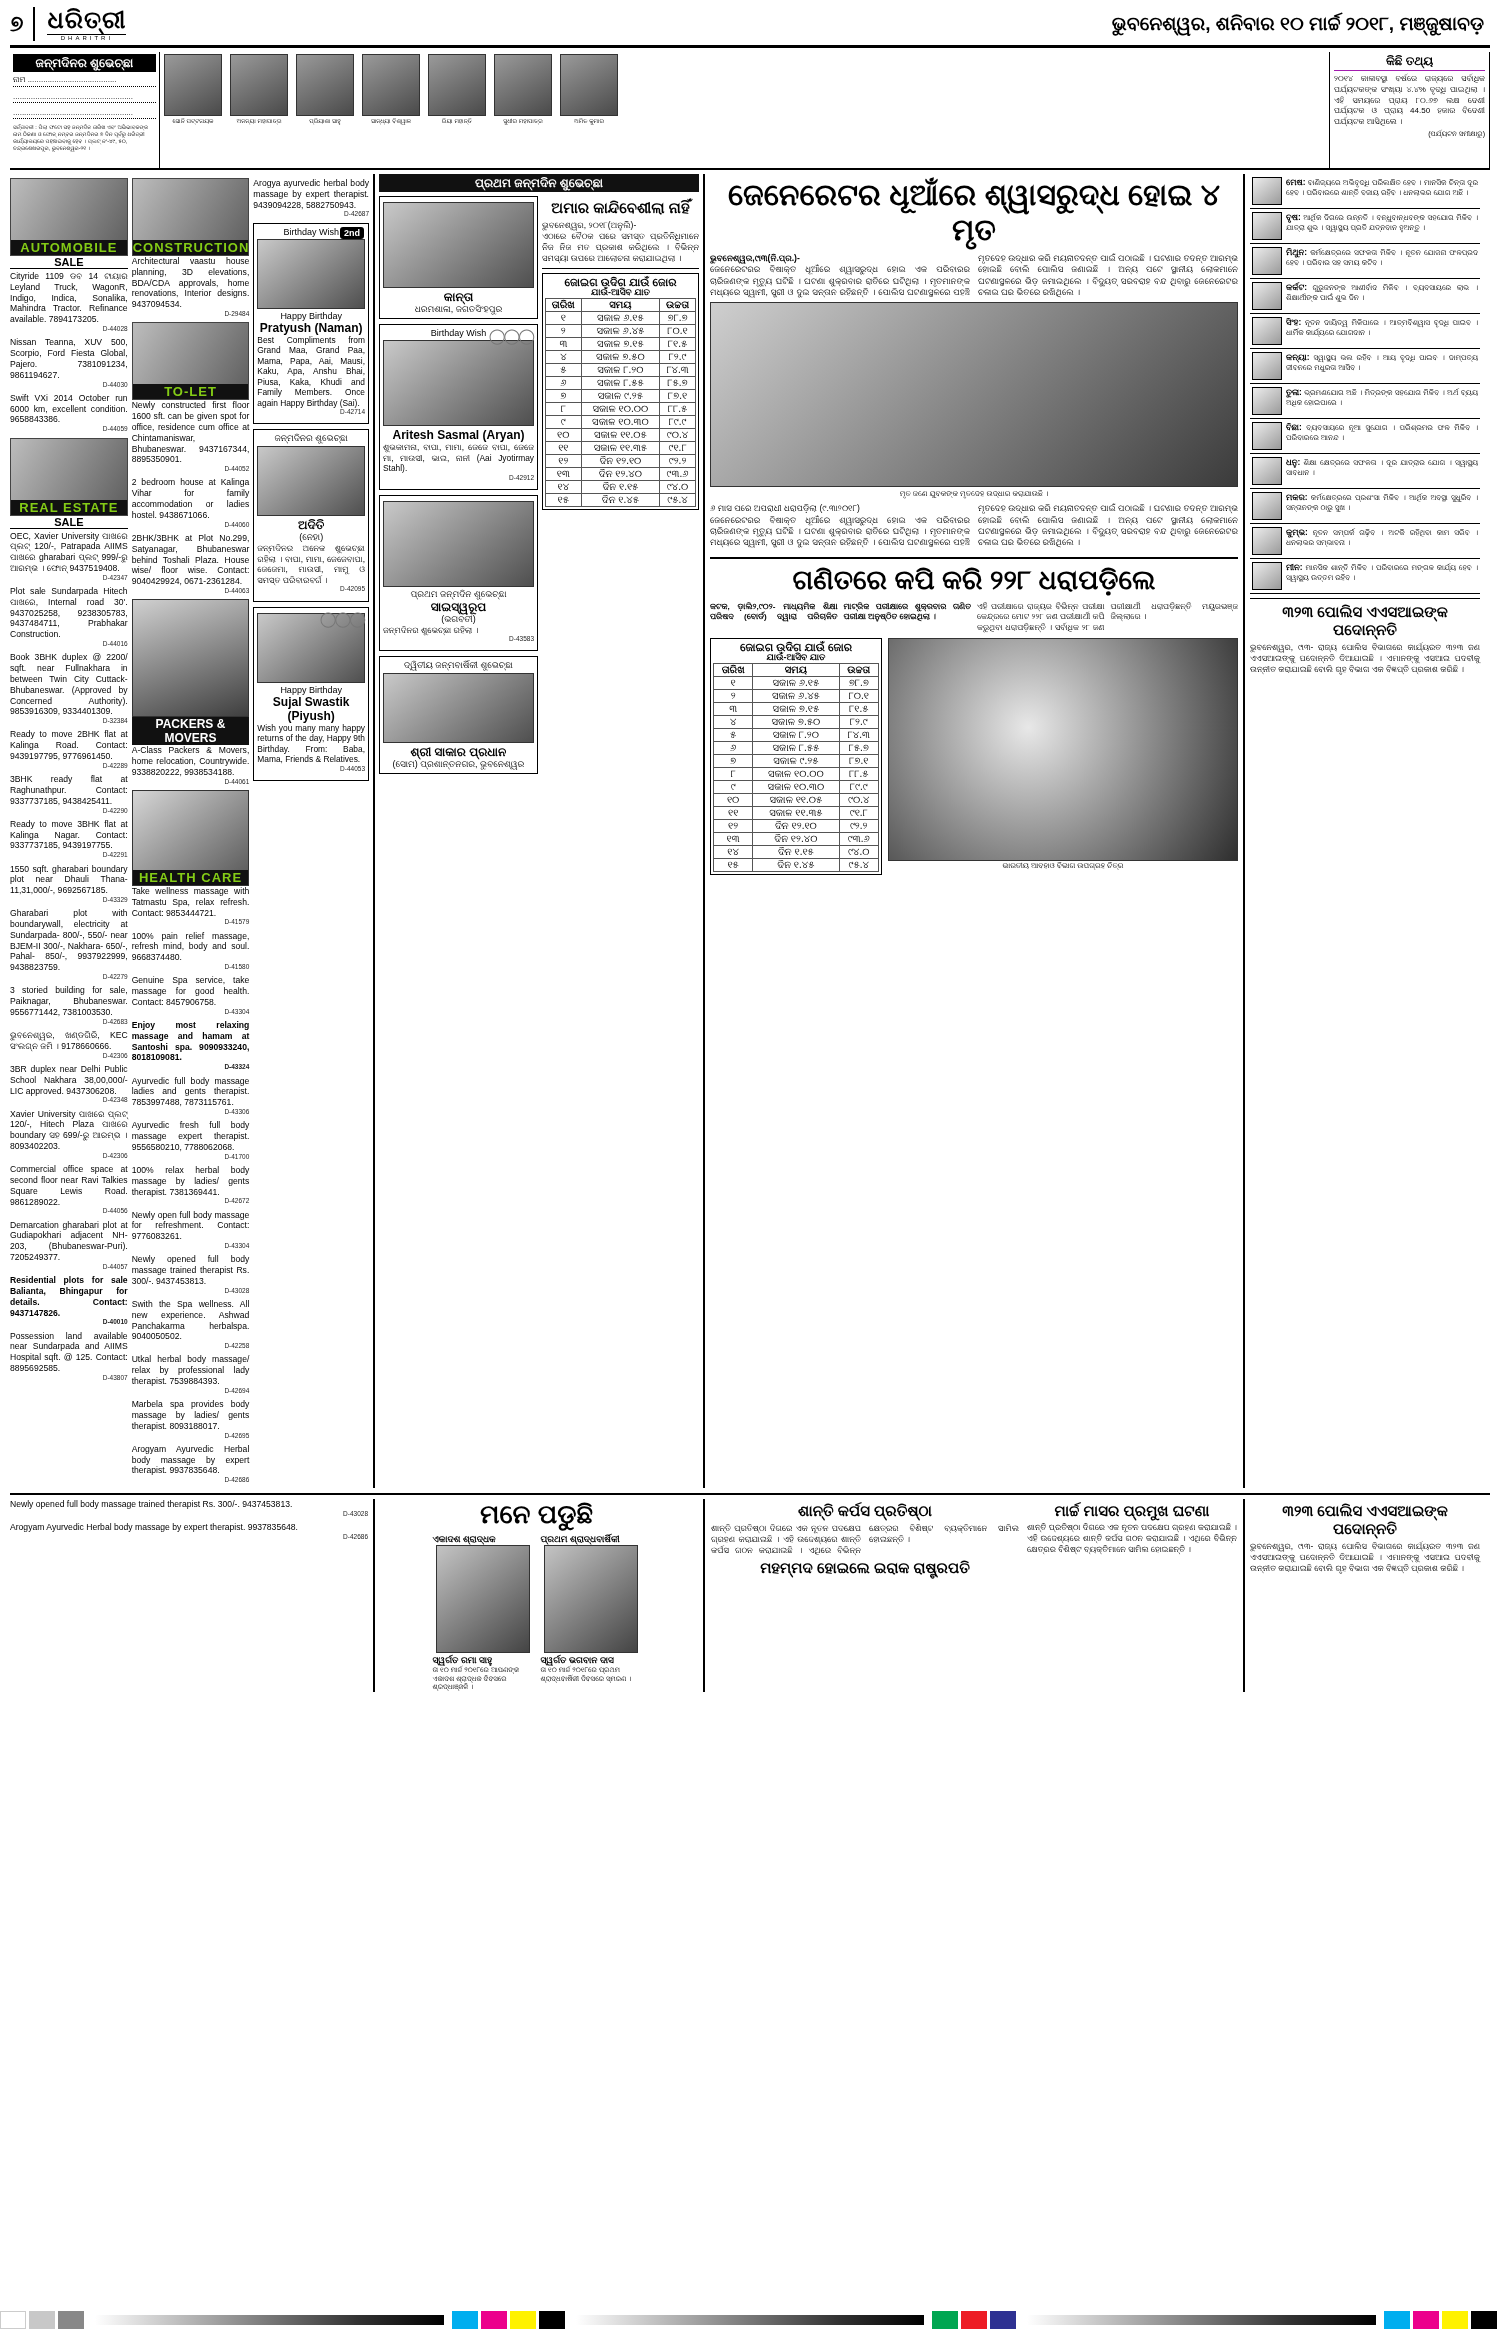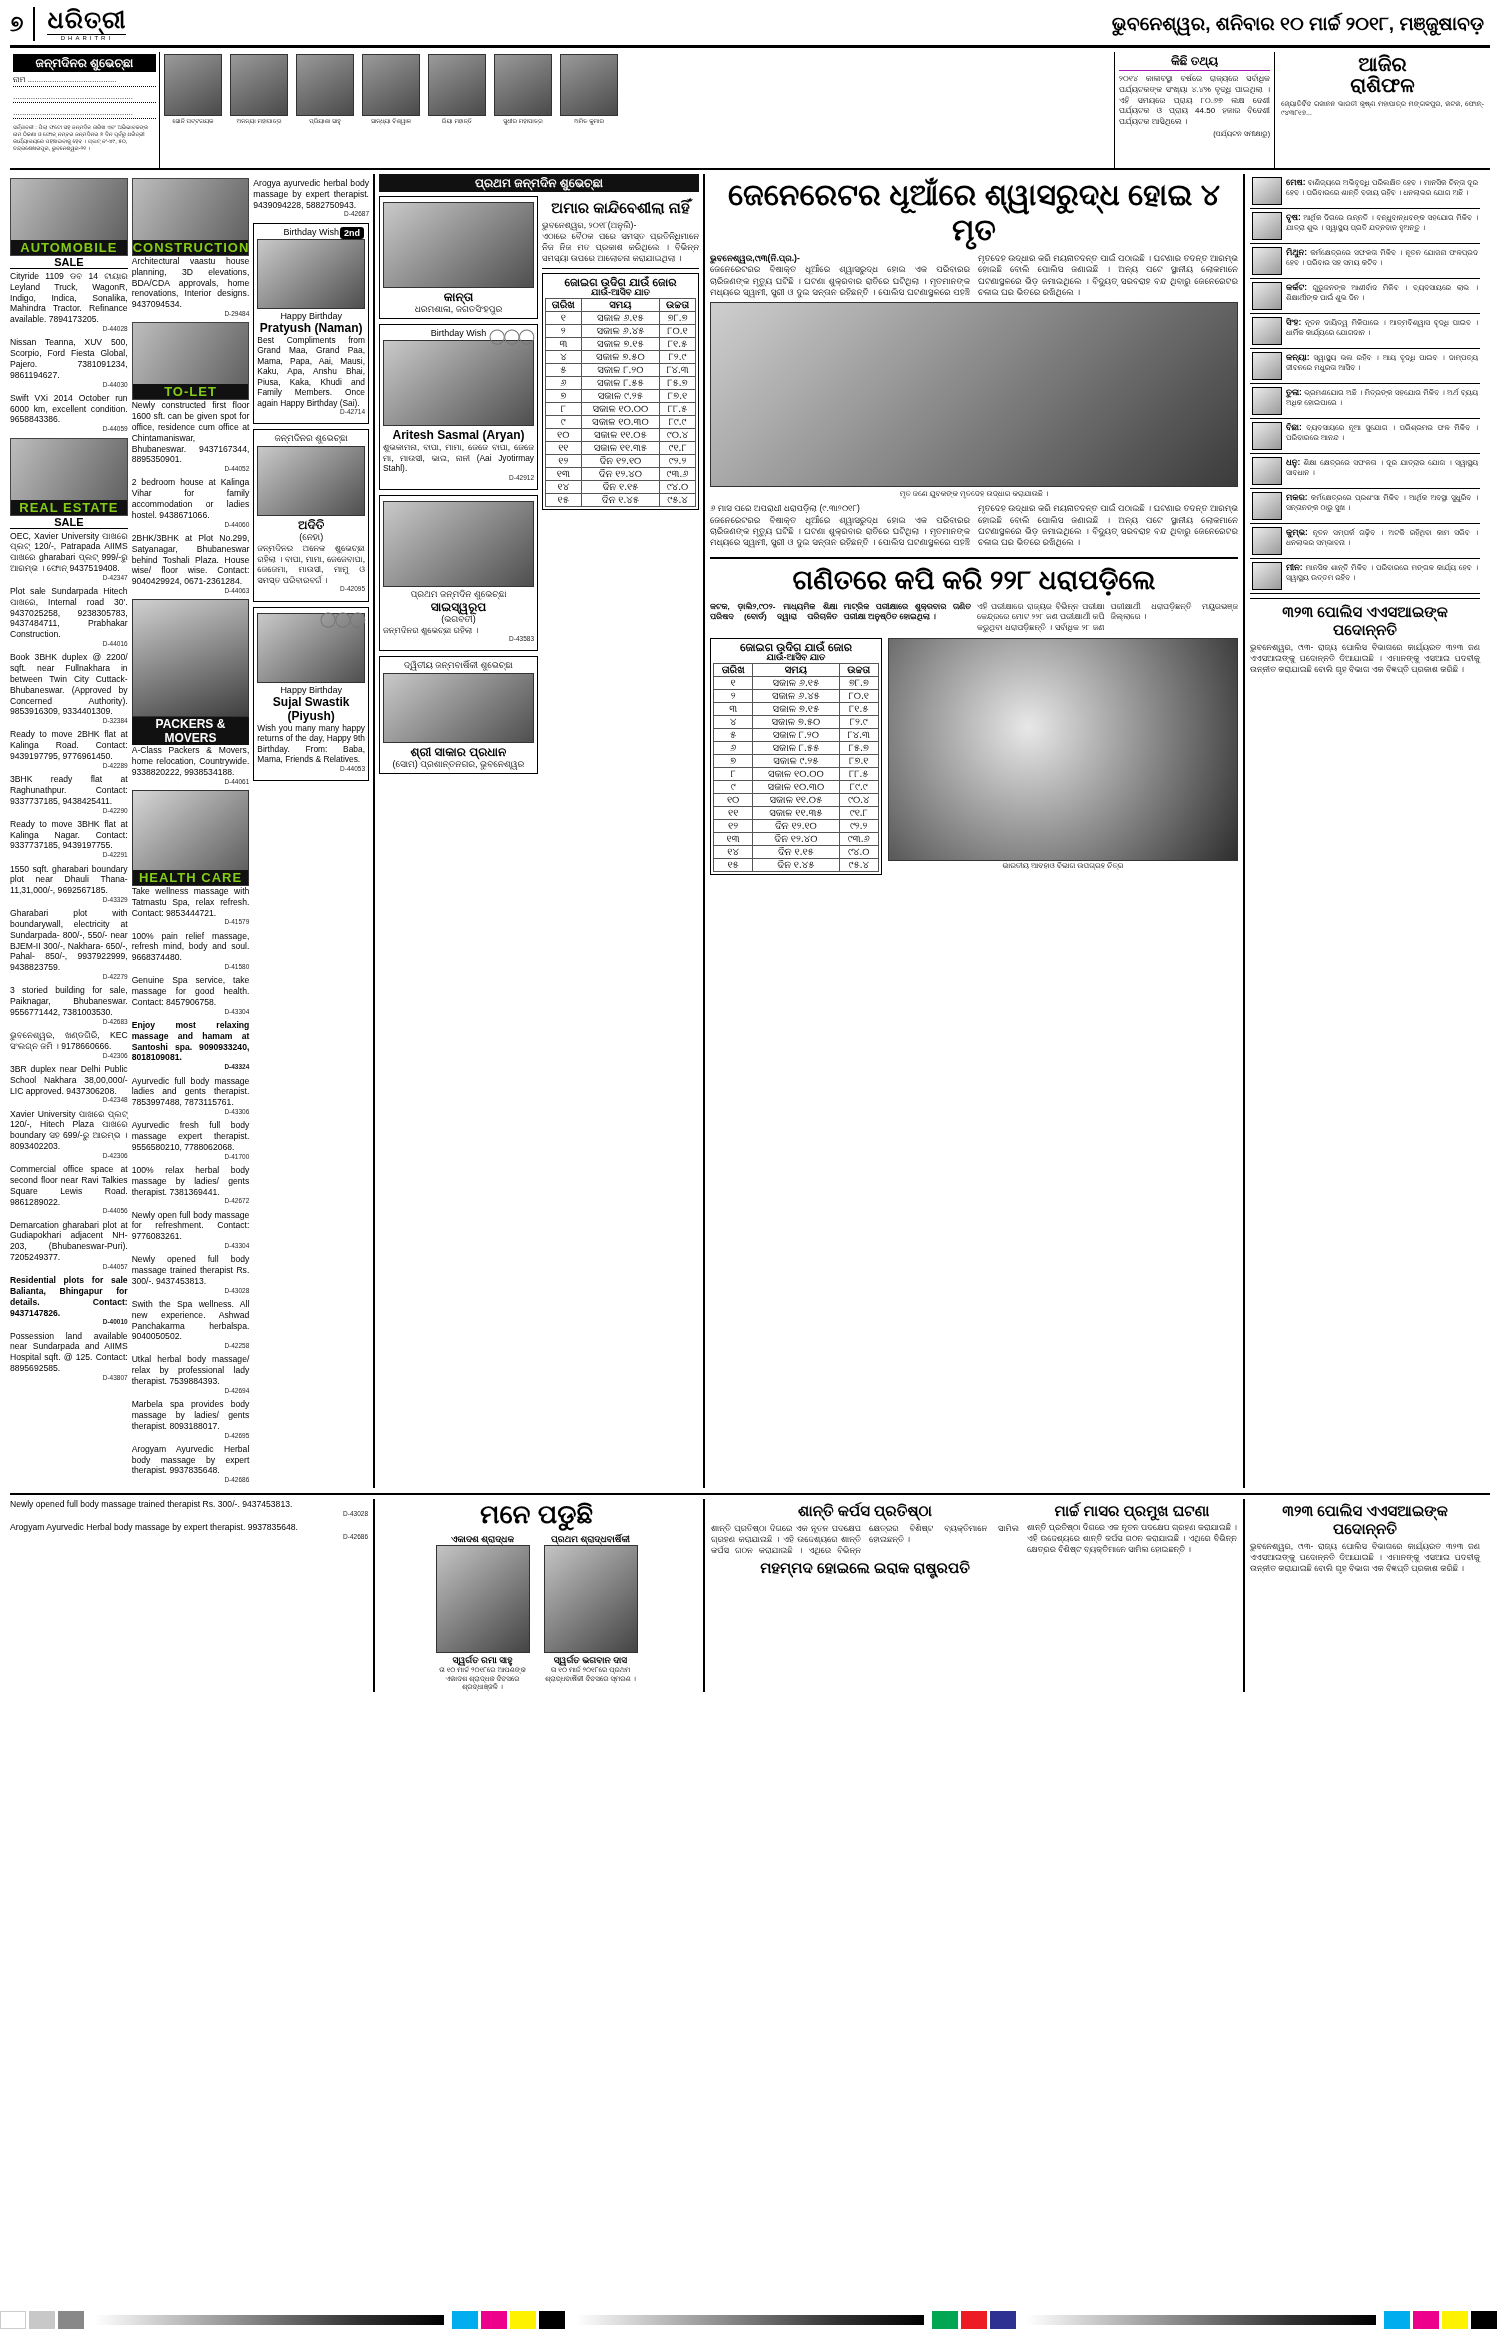--- a/index.html
+++ b/index.html
@@ -94,21 +94,21 @@
   
   .rashi-item { border-bottom:1px solid #000; padding:3px 2px; display:flex; gap:4px; }
   .rashi-ico { width:30px; height:28px; border:1px solid #000; background:linear-gradient(140deg,#ededed,#9a9a9a); flex:0 0 auto; }
   .rashi-txt { font-size:7.4px; line-height:1.3; text-align:justify; }
   .rashi-txt b { font-size:8.4px; }
 
   
   .bottom { display:flex; margin-top:5px; border-top:2px solid #000; padding-top:4px; }
   .mane-box { width:215px; border-right:2px solid #000; padding-right:5px; }
   .mane-title { font-size:26px; font-weight:bold; text-align:center; }
-  .obit { width:100px; display:inline-block; vertical-align:top; text-align:center; }
+  .obit { width:100px; display:inline-block; vertical-align:top; }
   .obit .ph { width:94px; height:108px; background:linear-gradient(140deg,#c4c4c4,#444); border:1px solid #333; margin:0 auto; }
   .obit .nm { font-size:9px; font-weight:bold; margin-top:2px; }
   .obit .tx { font-size:7px; line-height:1.2; }
 
   .footer-strip { position:absolute; left:0; bottom:0; width:1500px; height:26px; display:flex; align-items:center; }
   .swatch { width:26px; height:18px; margin-right:3px; }
   .greyline { flex:1; height:10px; background:linear-gradient(90deg,#fff,#bbb,#777,#333,#000); margin:0 8px; }
 
   .divider { border-top:1px solid #000; margin:4px 0; }
   .small-head { font-size:15px; font-weight:bold; text-align:center; margin:3px 0; }
@@ -166,25 +166,20 @@
           <div class="nm">ଅମିତ କୁମାର</div>
         </div>
     </div>
 
     <div class="facts">
       <div class="facts-title">କିଛି ତଥ୍ୟ</div>
       <div class="facts-body">୨୦୧୪ କାଳାବସ୍ଥା ବର୍ଷରେ ରାଜ୍ୟରେ ସର୍ବାଧିକ ପର୍ଯ୍ୟଟକଙ୍କ ସଂଖ୍ୟା ୪.୪% ବୃଦ୍ଧି ପାଇଥିଲା । ଏହି ସମୟରେ ପ୍ରାୟ ୮୦.୬୭ ଲକ୍ଷ ଦେଶୀ ପର୍ଯ୍ୟଟକ ଓ ପ୍ରାୟ 44.50 ହଜାର ବିଦେଶୀ ପର୍ଯ୍ୟଟକ ଆସିଥିଲେ ।</div>
       <div class="facts-by">(ପର୍ଯ୍ୟଟନ ସମୀକ୍ଷାରୁ)</div>
     </div>
 
-    <div class="rashi-head">
-      <div class="rashi-title">ଆଜିର</div>
-      <div class="rashi-title">ରାଶିଫଳ</div>
-      <div class="rashi-sub">ଜ୍ୟୋତିର୍ବିଦ ଗଜାନନ ଭାରତୀ କୃଷ୍ଣ ମହାପାତ୍ର ମଙ୍ଗଳପୁର, କଟକ, ଫୋନ୍- ୯୪୩୮୧୭...</div>
-    </div>
   </div>
 
   <div class="main">
 
     <div class="col-classified">
 
       <div class="cl-cols">
 
         <div class="cl-col">
           <div class="cat-img">

